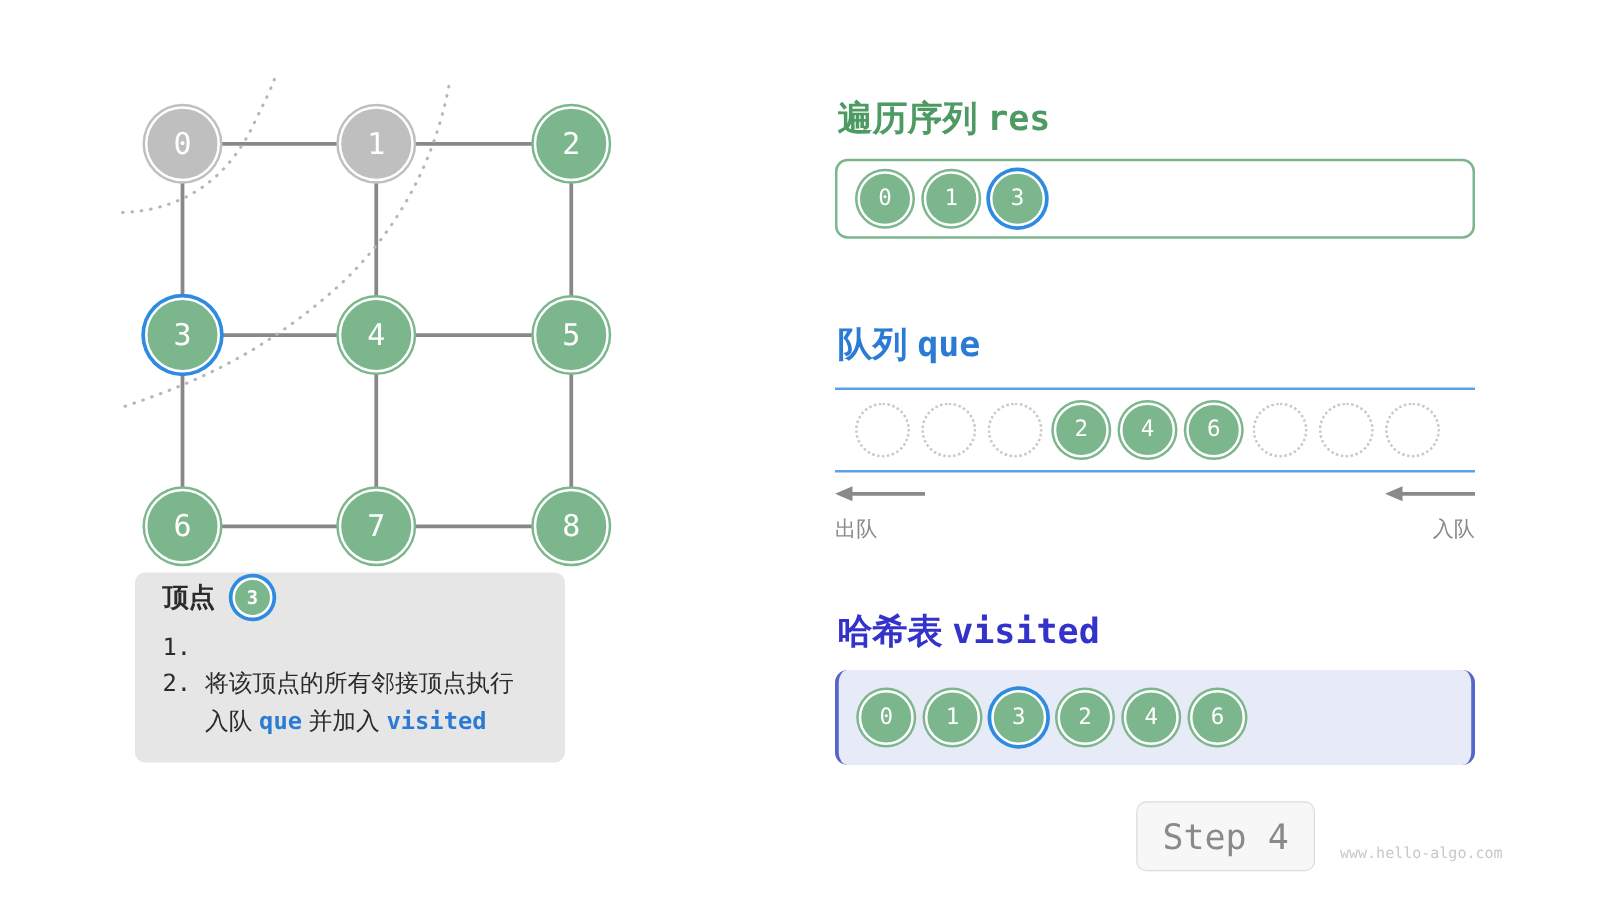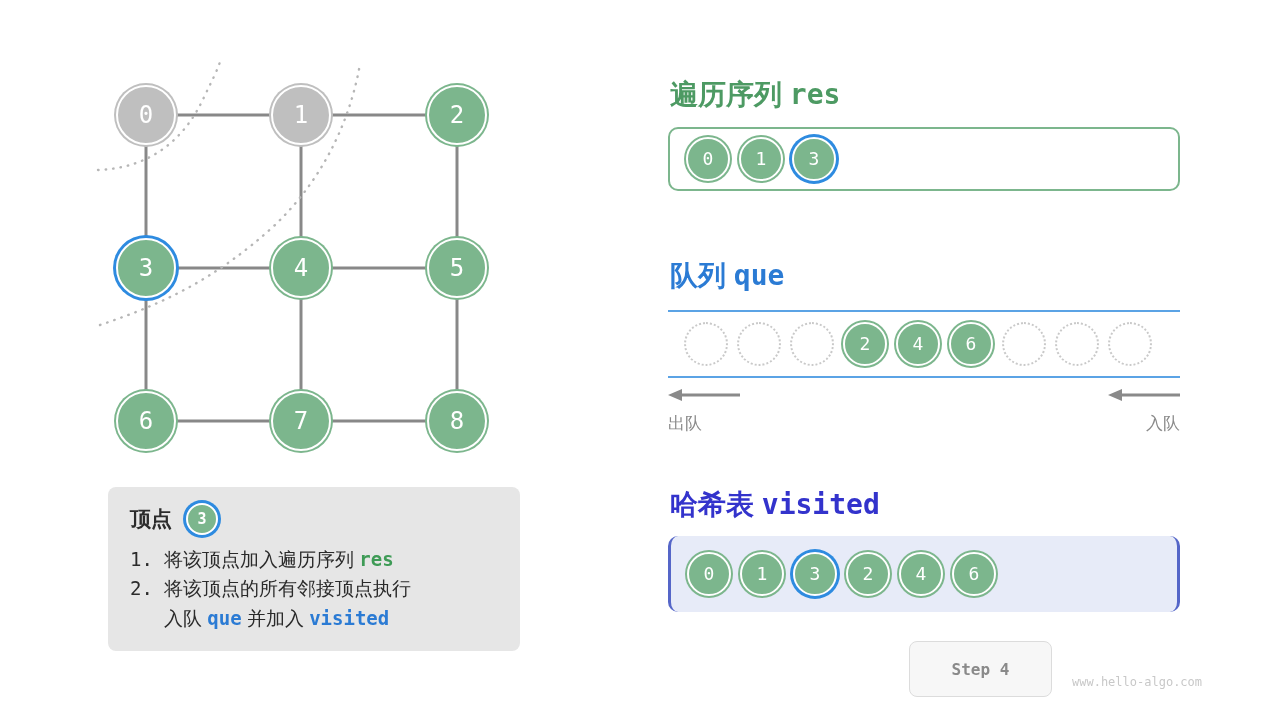--- a/index.html
+++ b/index.html
@@ -56,25 +56,25 @@
   .gnode {
     width: 60px; height: 60px;
     font-size: 24px;
     margin-left: -30px;
     margin-top: -30px;
   }
 
   
   #caption-box {
     position: absolute;
-    left: 108px; top: 487px;
-    width: 412px;
+    left: 108px; top: 458px;
+    width: 344px;
     background: #E6E6E6;
     border-radius: 8px;
-    padding: 16px 0 18px 0;
+    padding: 4px 0 18px 0;
     box-sizing: border-box;
   }
   #caption-head {
     display: flex;
     align-items: center;
     font-size: 21px;
     font-weight: bold;
     color: #2B2B2B;
     padding: 0 22px;
     margin-bottom: 10px;
@@ -198,22 +198,22 @@
     position: absolute;
     left: 909px; top: 641px;
     width: 143px; height: 56px;
     background: #F7F7F7;
     border: 1px solid #DCDCDC;
     border-radius: 8px;
     display: flex;
     align-items: center;
     justify-content: center;
     font-family: "DejaVu Sans Mono", "Liberation Mono", monospace;
-    font-size: 16px;
-    font-weight: bold;
+    font-size: 28px;
+    font-weight: normal;
     color: #8A8A8A;
     box-sizing: border-box;
   }
   #watermark {
     position: absolute;
     left: 1072px; top: 675px;
     font-family: "DejaVu Sans Mono", "Liberation Mono", monospace;
     font-size: 12px;
     color: #C8C8C8;
     white-space: nowrap;
@@ -257,24 +257,20 @@
 </div>
 
 <div id="caption-box">
   <div id="caption-head">
     <span>顶点</span>
     <span class="node node-hl cap-node">3</span>
   </div>
 
   <div class="cap-line">
     <span class="cap-num">1.</span>
-    <span>
-      <span>将该顶点加入遍历序列</span>
-      <span class="mono-green">res</span>
-    </span>
   </div>
 
   <div class="cap-line">
     <span class="cap-num">2.</span>
     <span>将该顶点的所有邻接顶点执行</span>
   </div>
 
   <div class="cap-line">
     <span class="cap-num"></span>
     <span>

